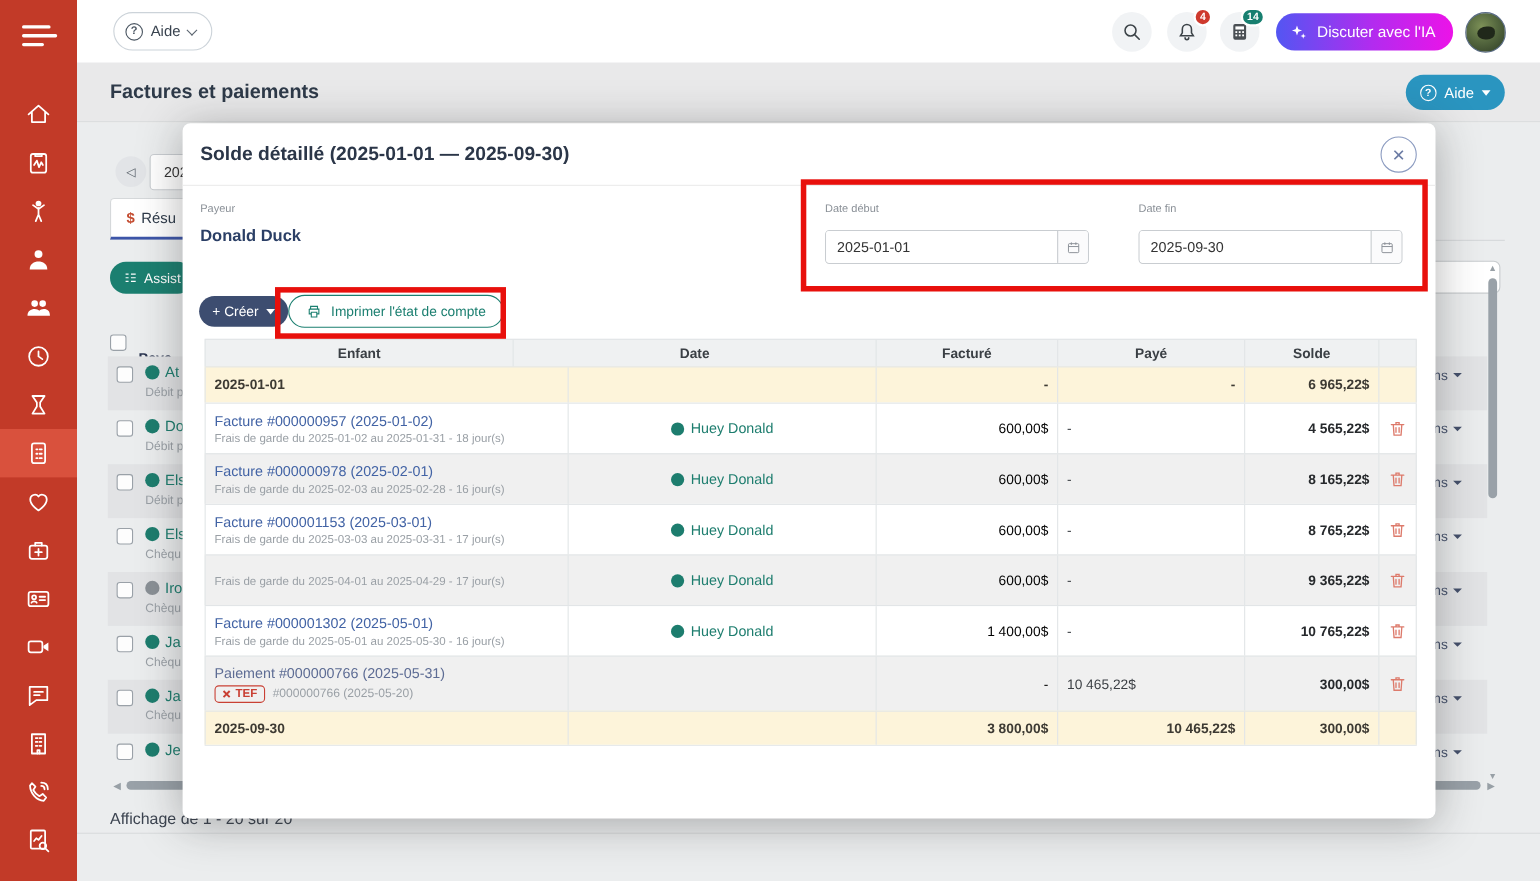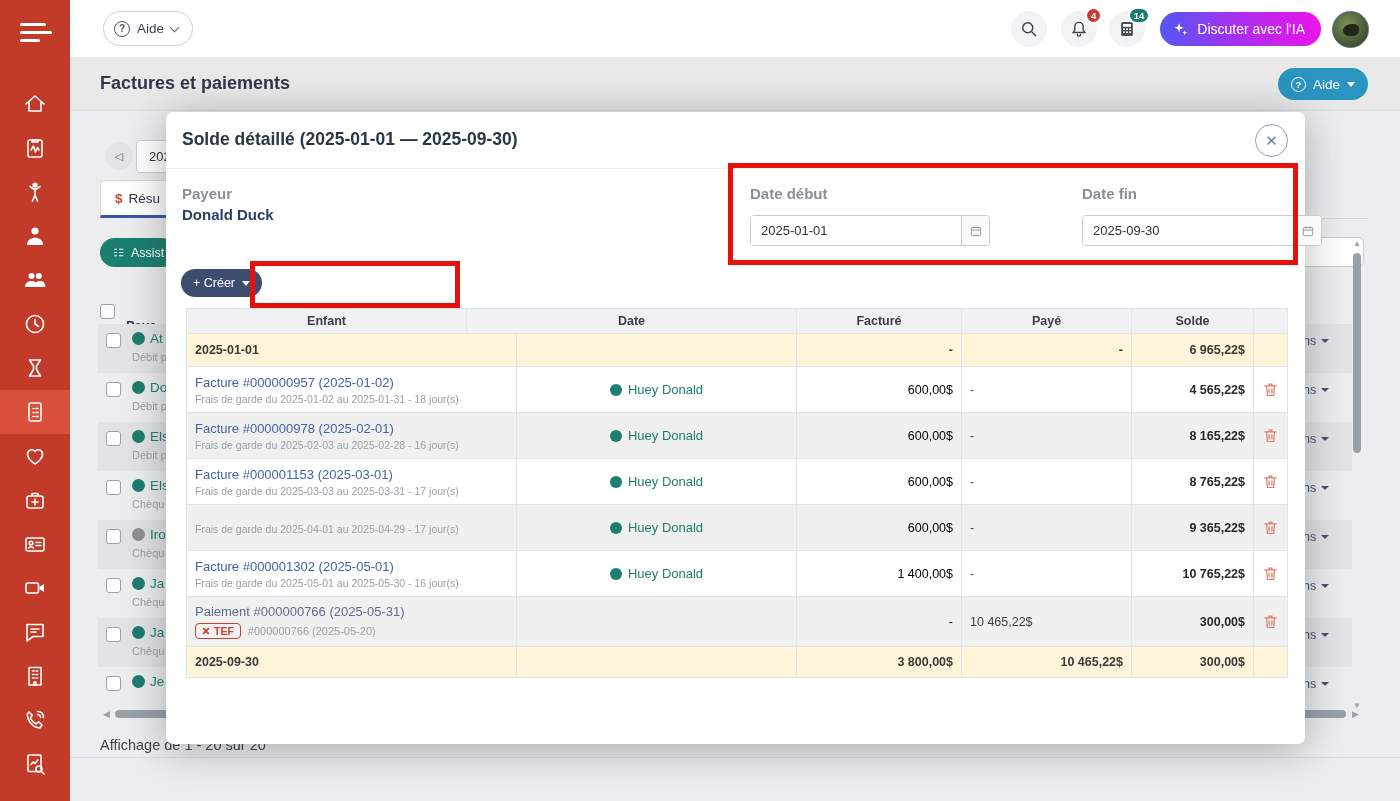--- a/index.html
+++ b/index.html
@@ -75,25 +75,25 @@
   .hscroll-r .thumb { width:52px; height:8px; background:#99a1a8; border-radius:4px; }
   .harrow { color:#98a0a6; font-size:9px; }
   .pagination { position:absolute; left:30px; top:626px; font-size:14.5px; color:#3c4450; }
   .footer-line { position:absolute; left:0; top:646px; width:1330px; border-top:1px solid #d9dbdd; }
 
   
   .modal { position:absolute; left:166px; top:112px; width:1139px; height:632px; background:#fff; border-radius:7px; box-shadow:0 5px 40px rgba(40,40,40,.35); z-index:10; }
   .modal-title { position:absolute; left:16px; top:17px; font-size:17.5px; font-weight:600; color:#2b3648; }
   .modal-close { position:absolute; right:17px; top:12px; width:33px; height:33px; border-radius:50%; border:1.5px solid #8b9bc0; background:#fff; color:#6b7ba4; font-size:15px; display:flex; align-items:center; justify-content:center; cursor:pointer; }
   .modal-divider { position:absolute; left:0; top:56px; width:100%; border-top:1px solid #ececec; }
-  .field-label { font-size:15px; color:#8a9097;font-weight:bold; }
+  .field-label { font-size:10px; color:#8a9097; }
   .payer-label { position:absolute; left:16px; top:73px; }
   .payer-name { position:absolute; left:16px; top:94px; font-size:15px; font-weight:bold; color:#2b3f66; }
   .date-group { position:absolute; top:73px; width:240px; }
-  .dg-start { left:584px; } .dg-end { left:869px;margin-left:47px; }
+  .dg-start { left:584px; } .dg-end { left:869px; }
   .date-wrap { display:flex; margin-top:13px; height:31px; border:1px solid #c9cdd1; border-radius:4px; overflow:hidden; background:#fff; }
   .date-wrap input { flex:1; border:none; outline:none; font-size:13px; color:#333; padding:0 10px; font-family:"Liberation Sans",sans-serif; background:#fff; min-width:0; }
   .cal-addon { width:28px; border-left:1px solid #c9cdd1; background:#fbfbfc; display:flex; align-items:center; justify-content:center; cursor:pointer; }
   .cal-addon svg { width:14px; height:14px; stroke:#8a9097; fill:none; stroke-width:1.5; }
   .creer-btn { position:absolute; left:15px; top:157px; height:28px; padding:0 12px; background:#3d4d70; border:none; border-radius:14px; color:#fff; font-size:12.5px; display:flex; align-items:center; gap:7px; cursor:pointer; }
   .creer-btn .caret-down { border-top-color:#fff; }
   .print-btn { position:absolute; left:96px; top:156px; height:30px; padding:0 15px; background:#fff; border:1px solid #1b7f70; border-radius:15px; color:#1b7f70; font-size:12.5px; display:flex; align-items:center; gap:8px; cursor:pointer; }
   .print-btn svg { width:15px; height:15px; stroke:#1b7f70; fill:none; stroke-width:1.6; }
 
   
@@ -476,20 +476,26 @@
               <path d="M4 10.5 h16 M8.5 4 v4 M15.5 4 v4"></path>
             </svg>
           </span>
       </div>
     </div>
 
     <button class="creer-btn">
       <span>+ Créer</span>
       <span class="caret-down"></span>
     </button>
+    <button class="print-btn">
+      <svg viewBox="0 0 24 24">
+          <path d="M7 8 V4 h10 v4 M5 8 h14 v7 h-3 M8 15 H5 V8 M8 12.5 h8 v7 H8 z"></path>
+        </svg>
+      <span>Imprimer l'état de compte</span>
+    </button>
 
     <div class="btable">
       <div class="trow thead">
         <div class="c cenf">Enfant</div>
         <div class="c cdate">Date</div>
         <div class="c cfac">Facturé</div>
         <div class="c cpay">Payé</div>
         <div class="c csol">Solde</div>
         <div class="c ctrash"></div>
       </div>

